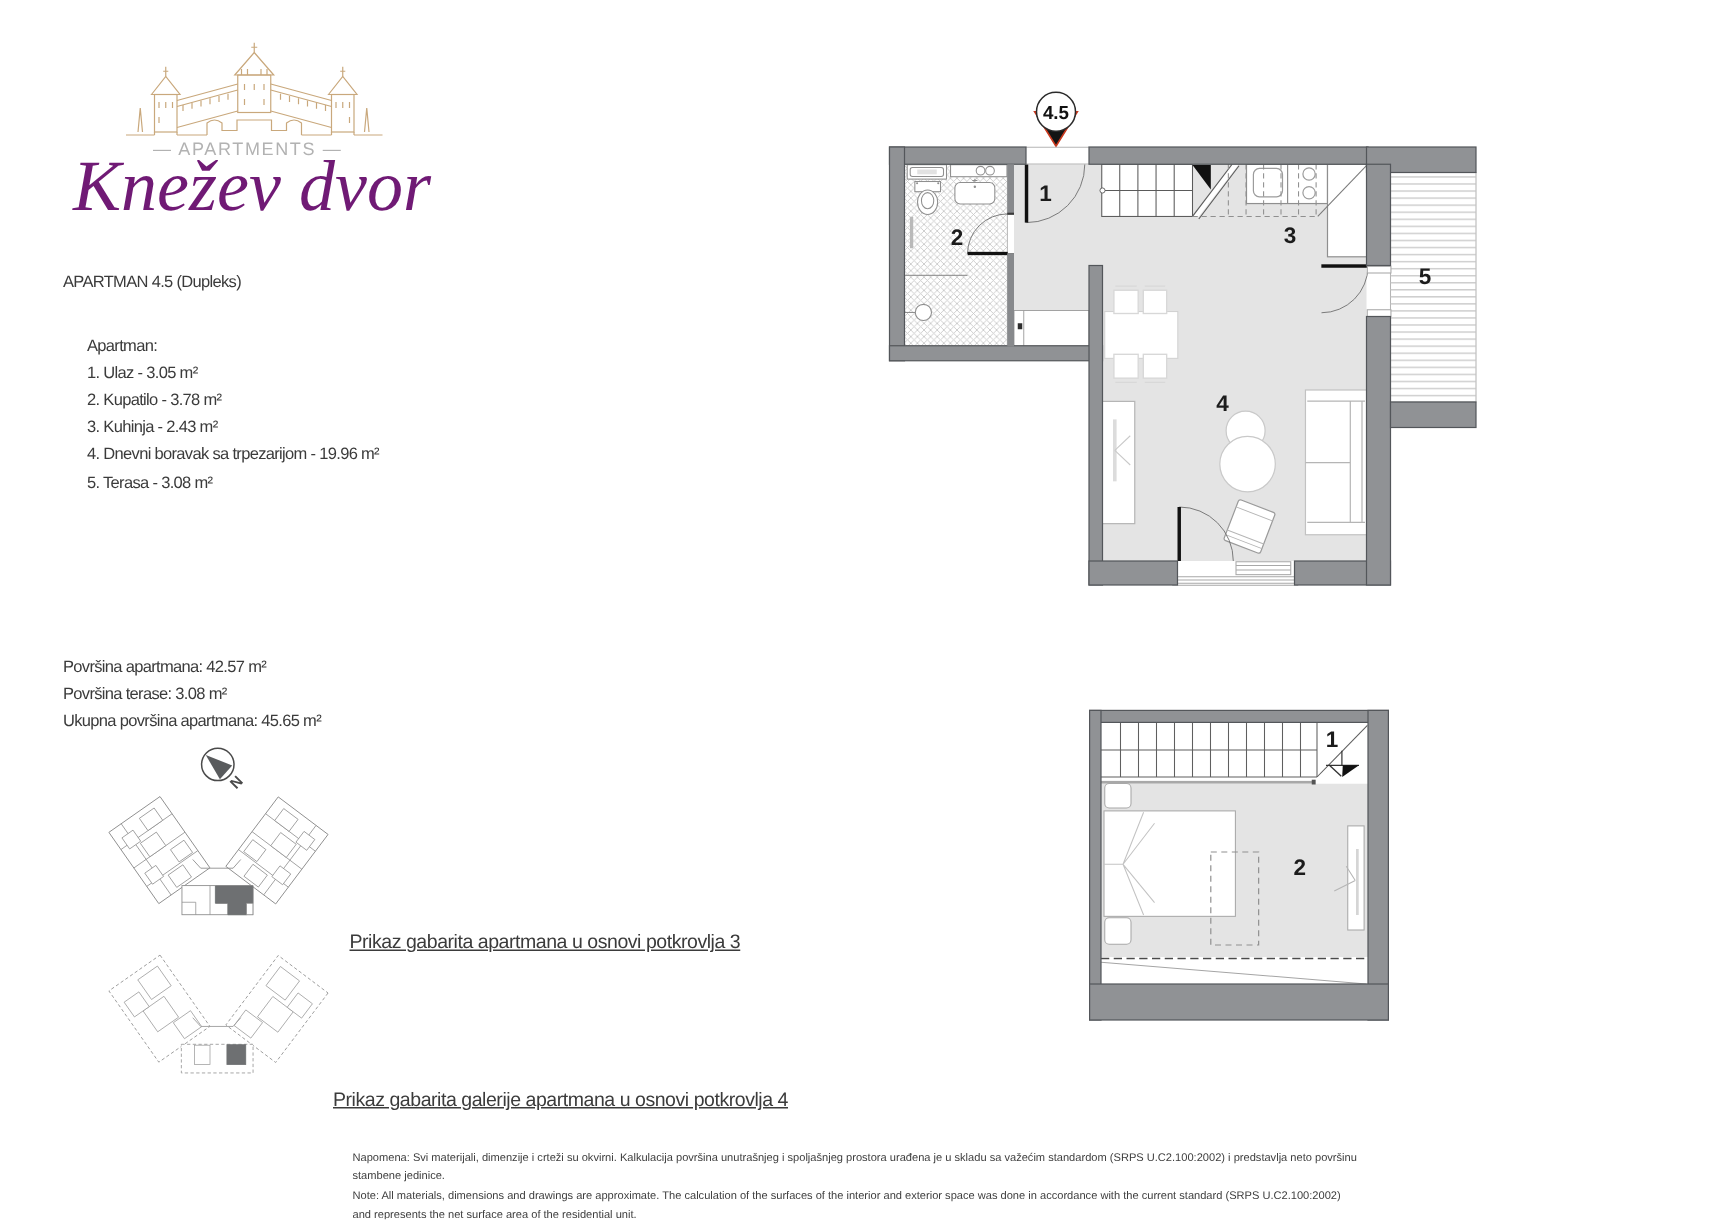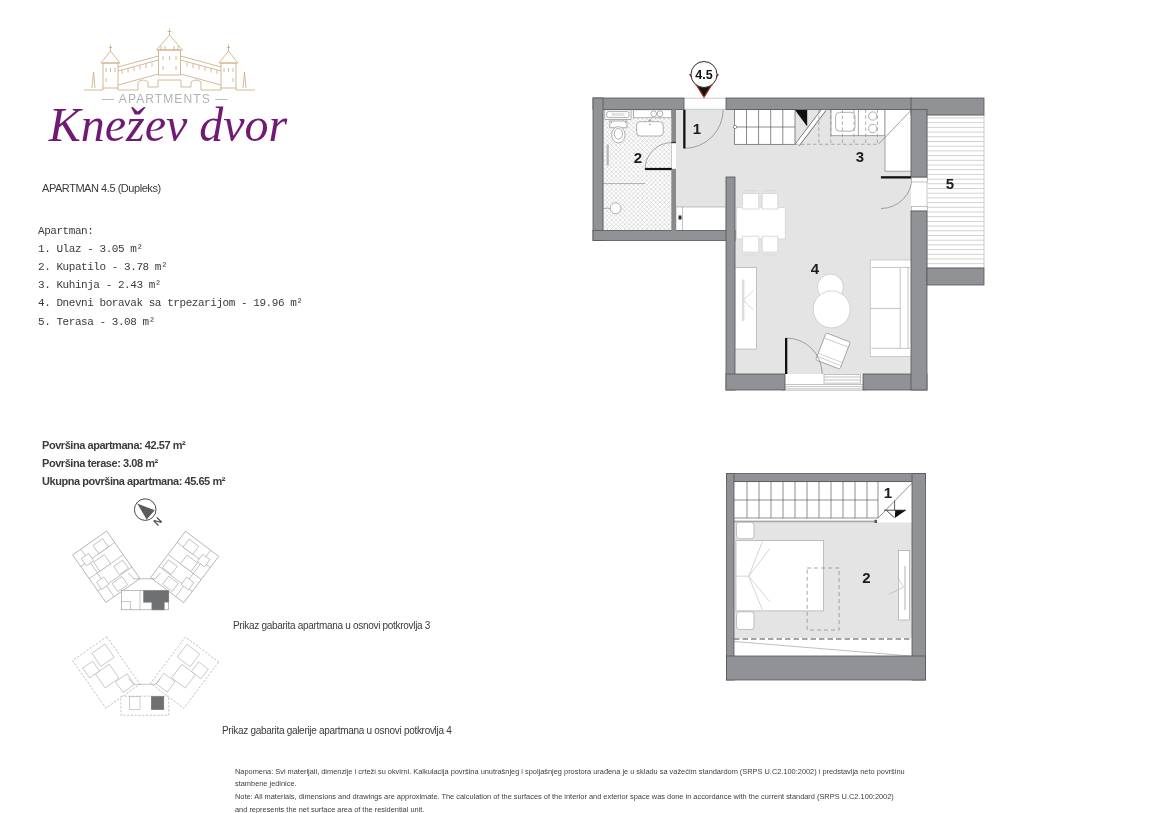--- a/index.html
+++ b/index.html
@@ -1,41 +1,41 @@
 <!DOCTYPE html>
 <html><head>
 <meta charset="utf-8">
 <style>
 html,body{margin:0;padding:0;background:#fff;}
 #page{position:relative;width:1150px;height:813px;background:#fff;overflow:hidden;
  font-family:"Liberation Sans",sans-serif;}
 .txt{position:absolute;color:#3b3b3b;font-size:11px;line-height:18.2px;white-space:pre;letter-spacing:-0.45px;}
-.cap{position:absolute;color:#3b3b3b;font-size:10px;white-space:pre;letter-spacing:-0.3px;}
+.cap{position:absolute;color:#3b3b3b;font-size:13px;white-space:pre;letter-spacing:-0.3px;text-decoration:underline;}
 .disc{position:absolute;color:#3d3d3d;font-size:7.4px;line-height:12.7px;white-space:pre;}
 svg{position:absolute;left:0;top:0;}
 </style>
 </head>
 <body>
 <div id="page">
 
 <div style="position:absolute;left:102px;top:92px;width:136px;text-align:left;color:#b2b2b2;font-size:12px;letter-spacing:1.1px;">— APARTMENTS —</div>
 
 <div style="position:absolute;left:48px;top:101px;width:240px;text-align:center;color:#701a75;font-size:48px;line-height:1;font-family:'Liberation Serif',serif;font-style:italic;">Knežev dvor</div>
 
 <div class="txt" style="left:42px;top:179px;">APARTMAN 4.5 (Dupleks)</div>
 
-<div class="txt" style="left:38px;top:221.5px;font-family:Liberation Mono, monospace;">Apartman:
+<div class="txt" style="left:58px;top:221.5px;">Apartman:
 1. Ulaz - 3.05 m²
 2. Kupatilo - 3.78 m²
 3. Kuhinja - 2.43 m²
 4. Dnevni boravak sa trpezarijom - 19.96 m²
 5. Terasa - 3.08 m²</div>
 
 
-<div class="txt" style="left:42px;top:435.5px;font-weight:bold;">Površina apartmana: 42.57 m²
+<div class="txt" style="left:42px;top:435.5px;">Površina apartmana: 42.57 m²
 Površina terase: 3.08 m²
 Ukupna površina apartmana: 45.65 m²</div>
 
 <div class="cap" style="left:233px;top:620px;">Prikaz gabarita apartmana u osnovi potkrovlja 3</div>
 
 <div class="cap" style="left:222px;top:725px;">Prikaz gabarita galerije apartmana u osnovi potkrovlja 4</div>
 
 <div class="disc" style="left:235px;top:765.5px;">Napomena: Svi materijali, dimenzije i crteži su okvirni. Kalkulacija površina unutrašnjeg i spoljašnjeg prostora urađena je u skladu sa važećim standardom (SRPS U.C2.100:2002) i predstavlja neto površinu
 stambene jedinice.
 Note: All materials, dimensions and drawings are approximate. The calculation of the surfaces of the interior and exterior space was done in accordance with the current standard (SRPS U.C2.100:2002)

